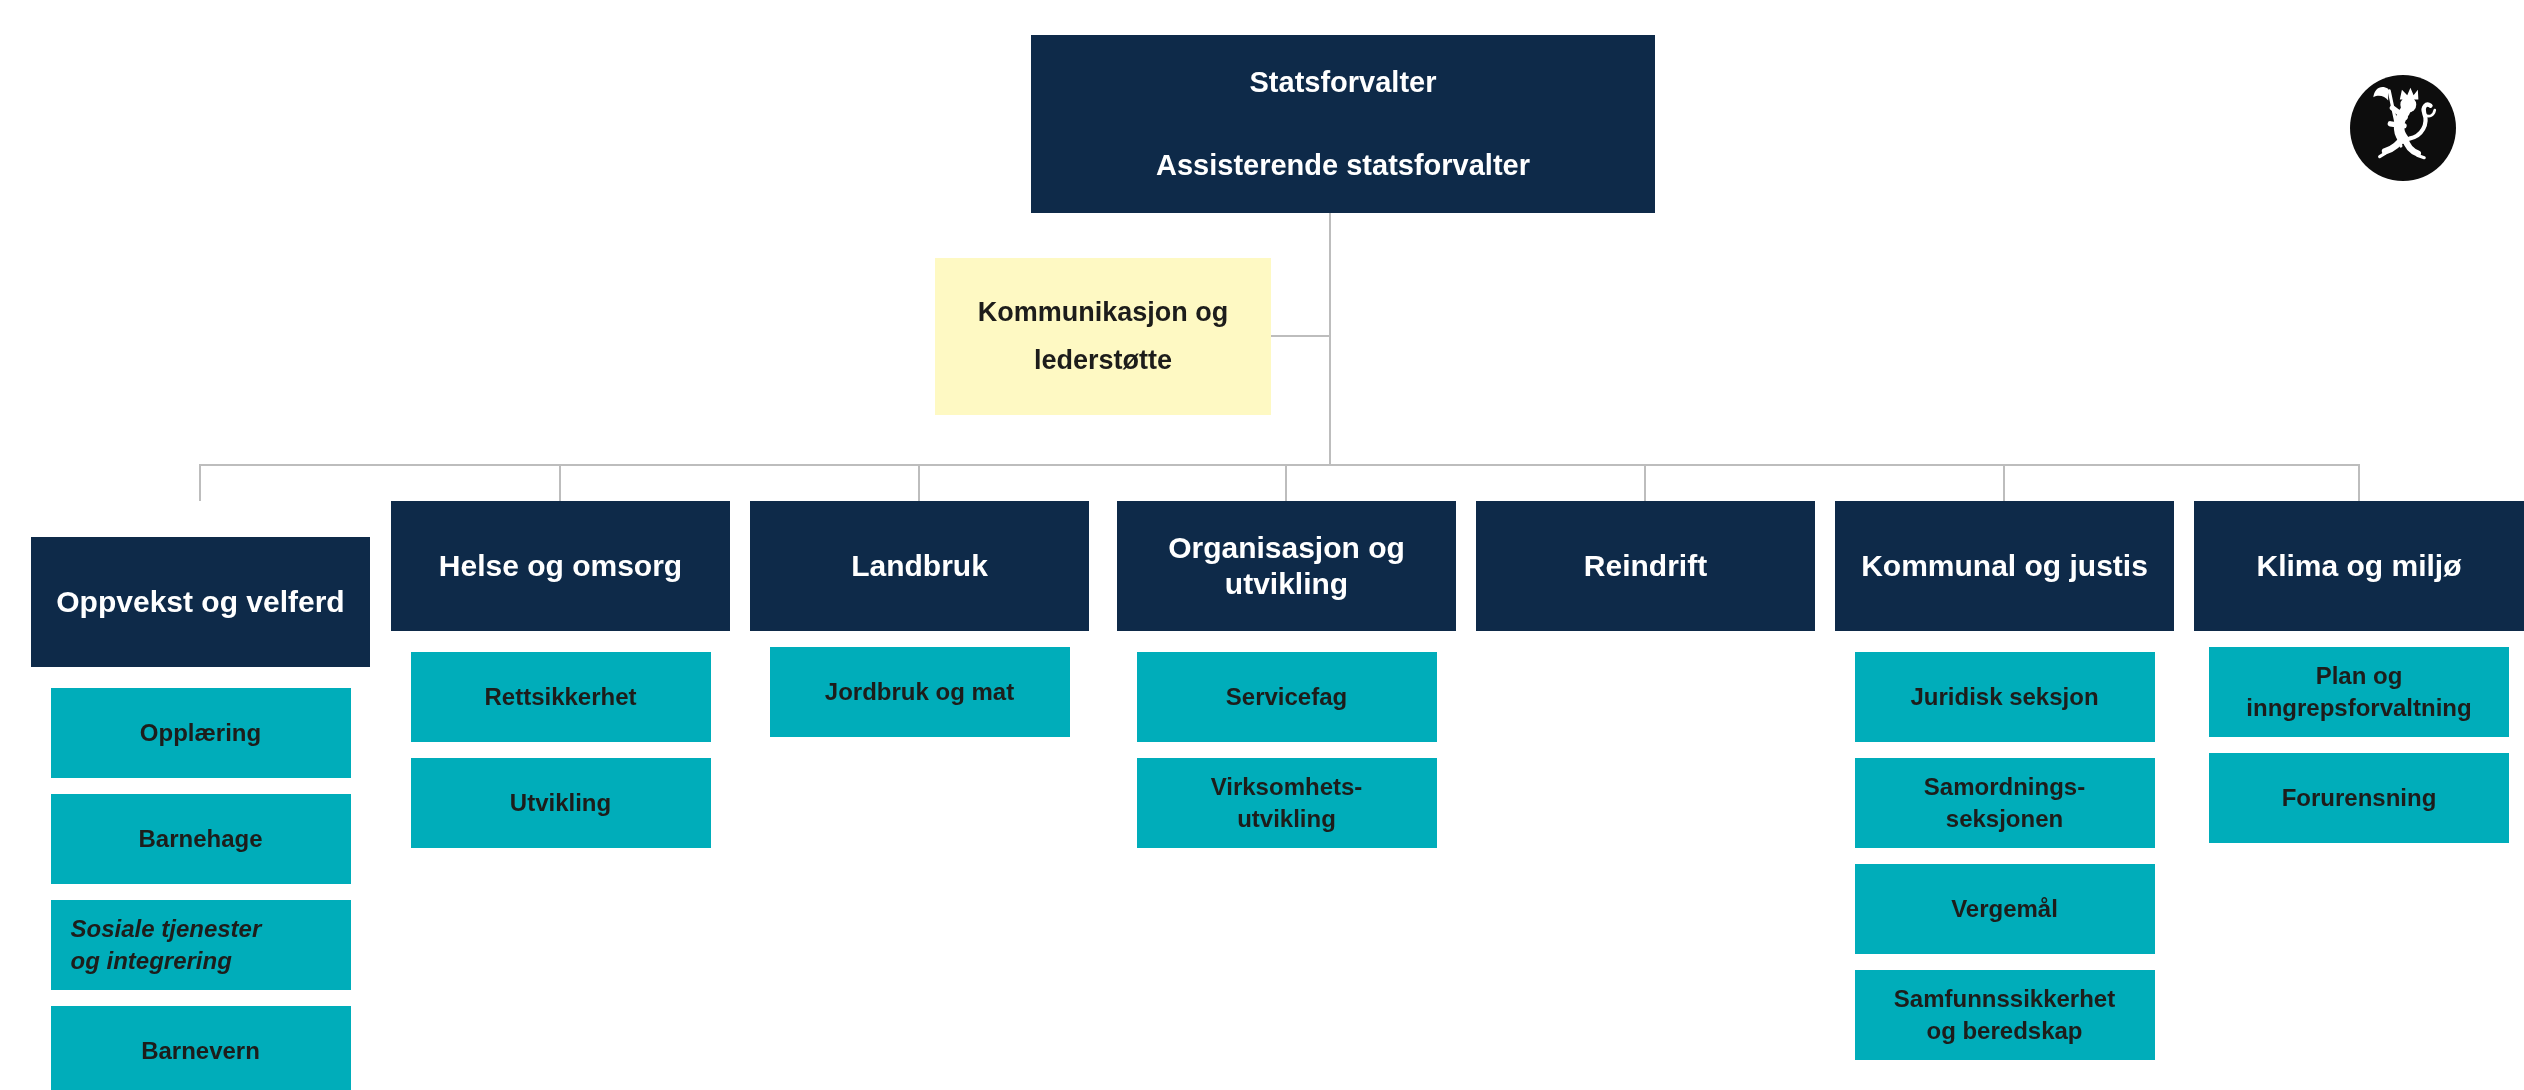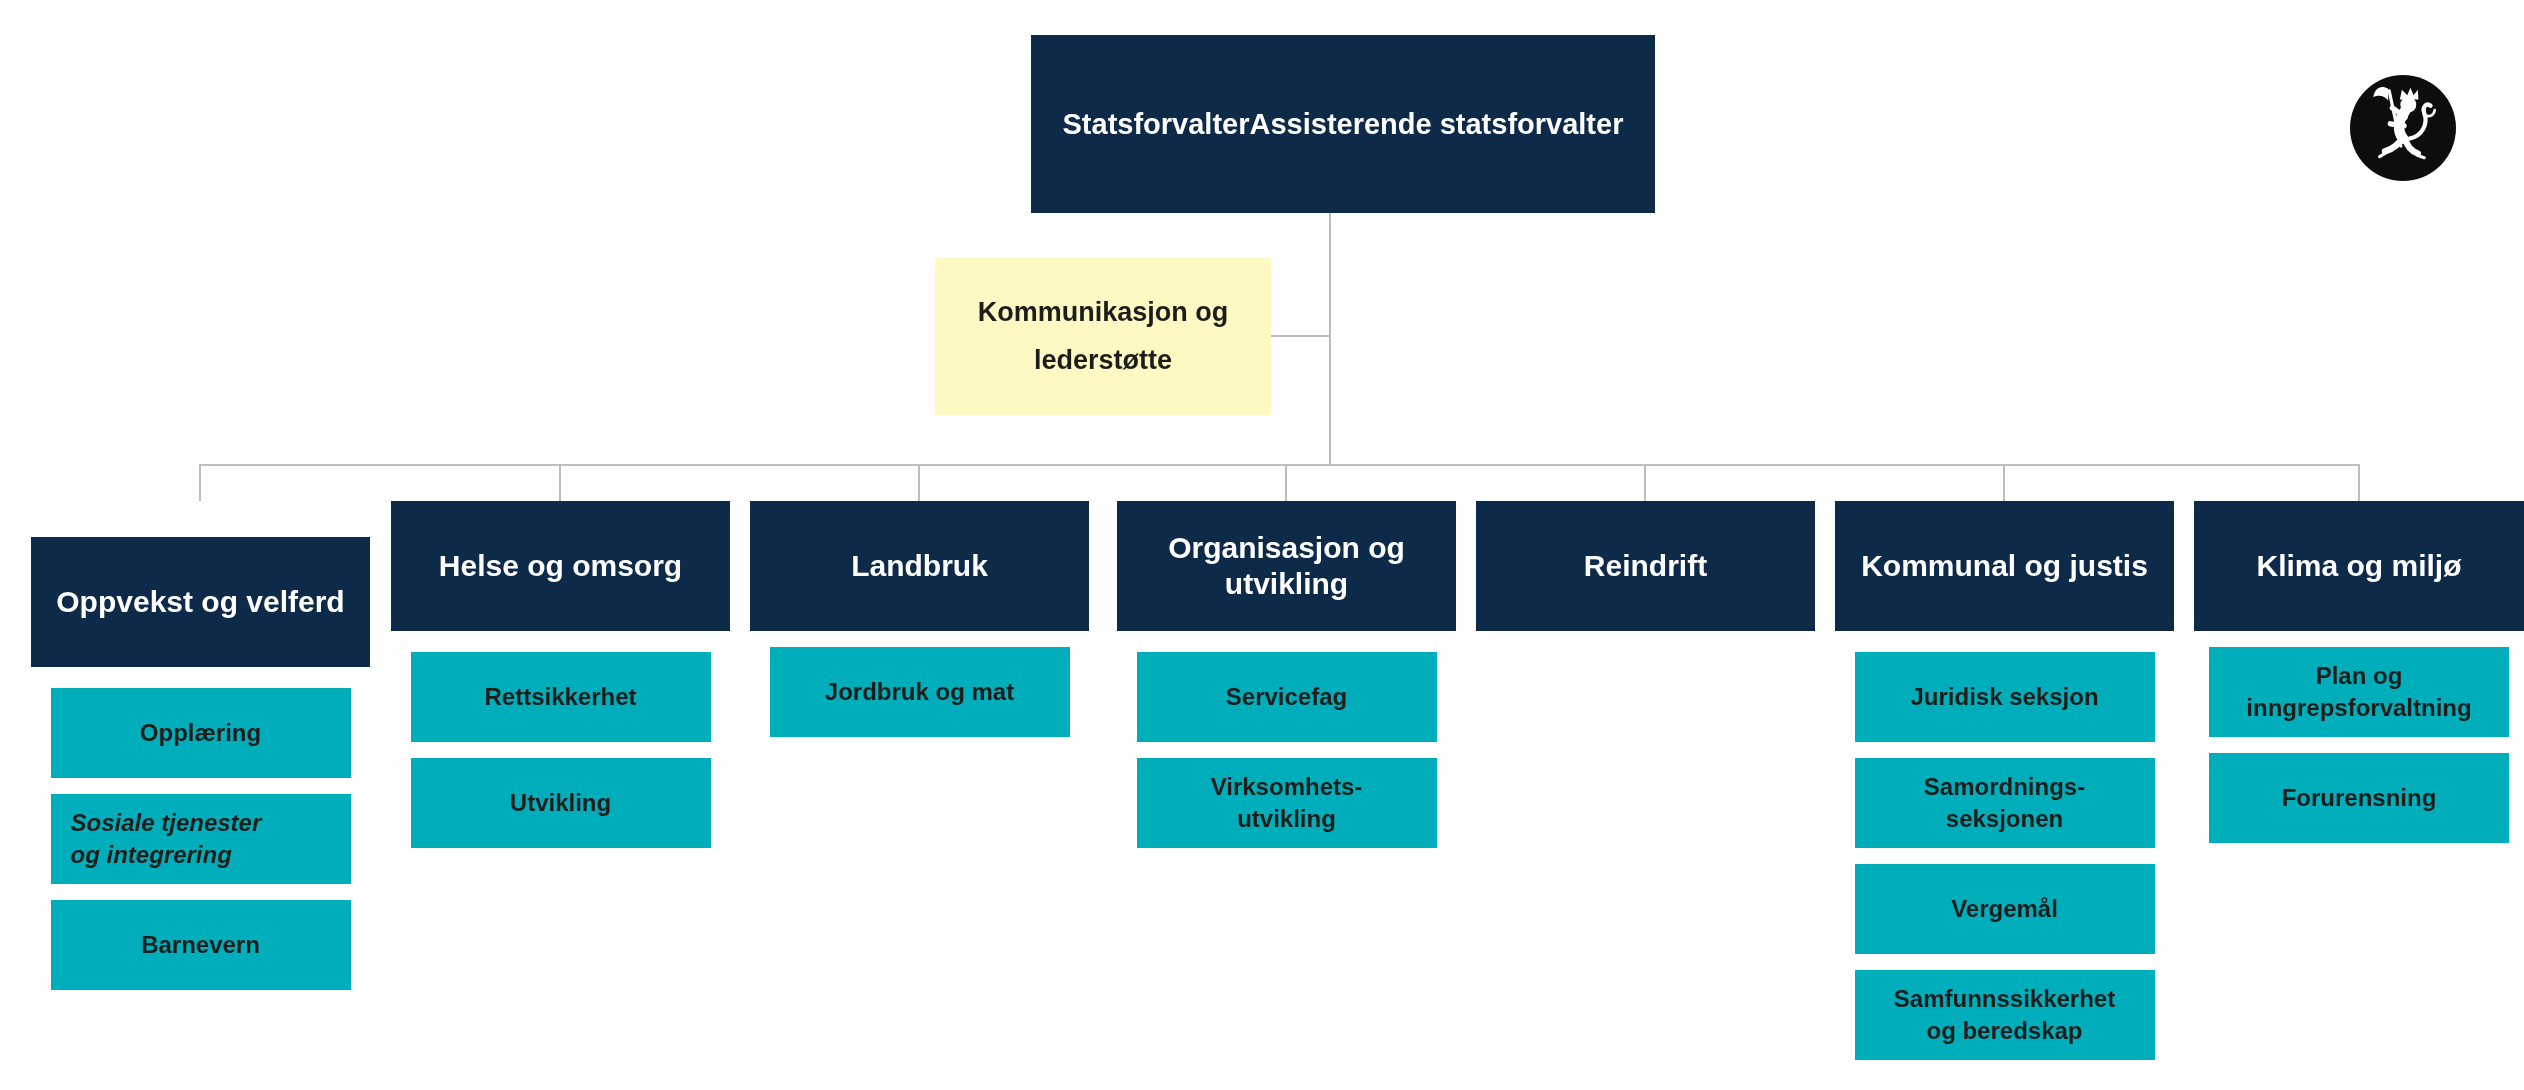--- a/index.html
+++ b/index.html
@@ -11,21 +11,21 @@
     background: #ffffff;
     overflow: hidden;
   }
   
   .line { position: absolute; background: #bdbdbd; }
   
   .box { position: absolute; box-sizing: border-box; display: flex; align-items: center; justify-content: center; text-align: center; }
   .root-box {
     left: 1031px; top: 35px; width: 624px; height: 178px;
     background: #0e2a49; color: #ffffff;
-    flex-direction: row; row-gap: 50px;
+    flex-direction: column; row-gap: 50px;
     font-size: 29px; font-weight: 700;
   }
   .staff-box {
     left: 935px; top: 258px; width: 336px; height: 157px;
     background: #fef9c3; color: #1d1d1b;
     font-size: 27px; font-weight: 600; line-height: 1.75;
     white-space: pre-line;
   }
   
   .column { position: absolute; top: 501px; width: 339px; }
@@ -101,20 +101,21 @@
       </g>
       <circle cx="55" cy="28" r="7.5" fill="#ffffff"></circle>
       <path d="M47 23 L49 14 L54 19 L57 12 L60 19 L64 14 L64.5 23 Z" fill="#ffffff"></path>
       <path d="M36 13 C29 9 23 13 22 21 C27 18 33 20 36 24 Z" fill="#ffffff"></path>
     </svg>
   </div>
 
   <div class="column col-1">
     <div class="dept-header">Oppvekst og velferd</div>
     <div class="sub-box first">Opplæring</div>
+    <div class="sub-box">Barnehage</div>
     <div class="sub-box align-left">Sosiale tjenester
 og integrering</div>
     <div class="sub-box">Barnevern</div>
   </div>
 
   <div class="column col-2">
     <div class="dept-header">Helse og omsorg</div>
     <div class="sub-box first">Rettsikkerhet</div>
     <div class="sub-box">Utvikling</div>
   </div>

